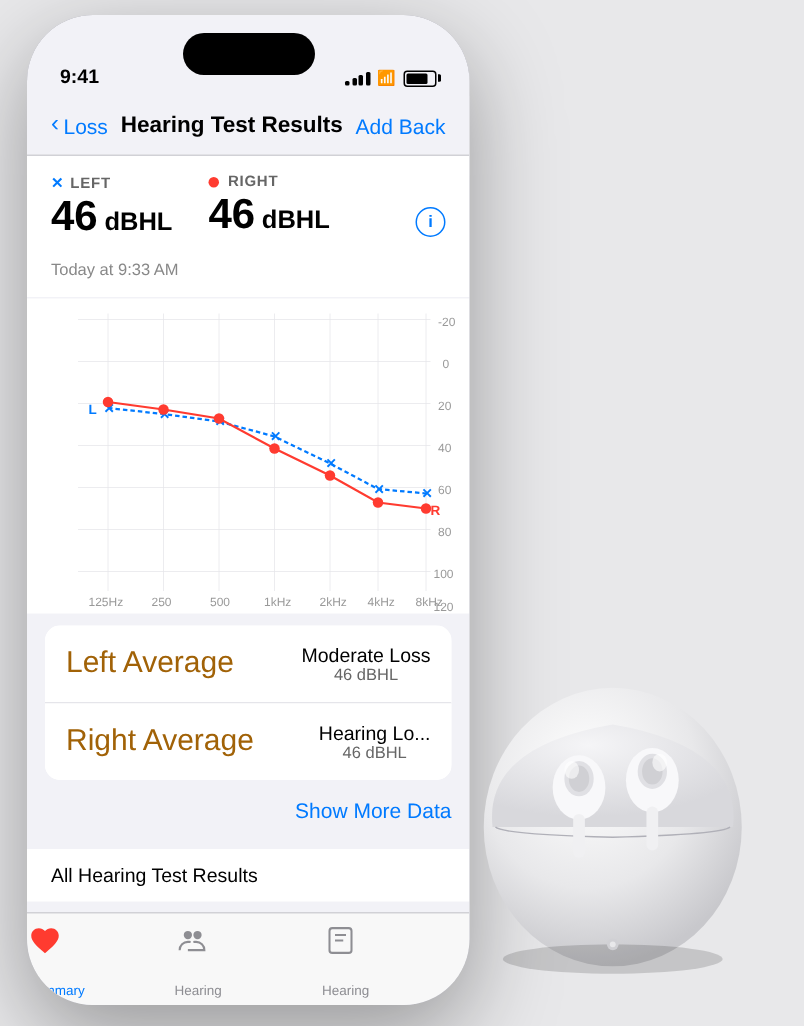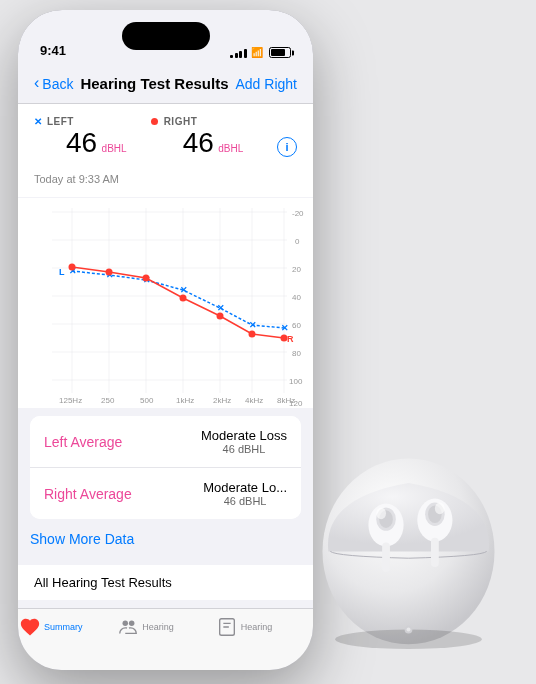--- a/index.html
+++ b/index.html
@@ -205,30 +205,29 @@
       font-size: 10px;
       font-weight: 600;
       color: #666;
       letter-spacing: 0.5px;
       text-transform: uppercase;
       margin-bottom: 2px;
     }
 
     .ear-value {
       font-size: 28px;
-      font-weight: 400;
+      font-weight: 700;
       color: #000;
       line-height: 1;
-      margin-left: 32px;
     }
 
     .ear-unit {
-      font-size: 10px;
-      font-weight: 400;
-      color: #ec4899;
+      font-size: 17px;
+      font-weight: 700;
+      color: #000000;
     }
 
     .reading-row {
       display: flex;
       align-items: center;
       justify-content: space-between;
     }
 
     .info-btn {
       width: 20px;
@@ -286,40 +285,40 @@
       padding: 12px 14px;
       border-bottom: 0.5px solid #e5e5ea;
       background: #fff;
     }
 
     .data-card:last-child {
       border-bottom: none;
     }
 
     .card-label {
-      font-size: 14px;
-      color: #ec4899;
+      font-size: 20px;
+      color: #a16207;
     }
 
     .card-value {
       text-align: center;
       font-size: 13px;
       color: #000;
       font-weight: 500;
     }
 
     .card-value-sub {
       font-size: 11px;
       color: #666;
       font-weight: 400;
     }
 
     
     .show-more {
-      text-align: left;
+      text-align: right;
       padding: 12px;
       color: #007aff;
       font-size: 14px;
       font-weight: 500;
     }
 
     
     .all-results {
       background: #fff;
       margin-top: 6px;
@@ -339,23 +338,22 @@
       background: rgba(248,248,248,0.97);
       border-top: 0.5px solid #d1d1d6;
       display: flex;
       align-items: flex-start;
       padding-top: 6px;
     }
 
     .tab-item {
       flex: 1;
       display: flex;
-      flex-direction: row;
-      align-items: center;
-      gap: 2px;
+      flex-direction: column;
+      gap: 16px;
     }
 
     .tab-icon {
       width: 24px;
       height: 24px;
       display: flex;
       align-items: center;
       justify-content: center;
     }
 
@@ -425,24 +423,24 @@
           <span class="wifi-icon">📶</span>
           <div class="battery-icon">
             <div class="battery-fill"></div>
           </div>
         </div>
       </div>
 
       <div class="nav-bar">
         <div class="back-btn">
           <span class="chevron-left">‹</span>
-          <span>Back</span>
+          <span>Loss</span>
         </div>
         <span class="nav-title">Hearing Test Results</span>
-        <span class="add-btn">Add Right</span>
+        <span class="add-btn">Add Back</span>
       </div>
 
       <div class="content">
 
         <div class="hearing-values">
           <div class="reading-row">
             <div class="ear-readings">
               <div class="ear-item">
                 <div class="ear-label">
                   <span style="color:#007aff;font-size:10px;font-weight:700;">✕</span>
@@ -537,21 +535,21 @@
           <div class="data-card">
             <span class="card-label">Left Average</span>
             <div class="card-value">
               <div>Moderate Loss</div>
               <div class="card-value-sub">46 dBHL</div>
             </div>
           </div>
           <div class="data-card">
             <span class="card-label">Right Average</span>
             <div class="card-value">
-              <div>Moderate Lo...</div>
+              <div>Hearing Lo...</div>
               <div class="card-value-sub">46 dBHL</div>
             </div>
           </div>
         </div>
 
         <div class="show-more">Show More Data</div>
 
         <div class="all-results">All Hearing Test Results</div>
 
       </div>

